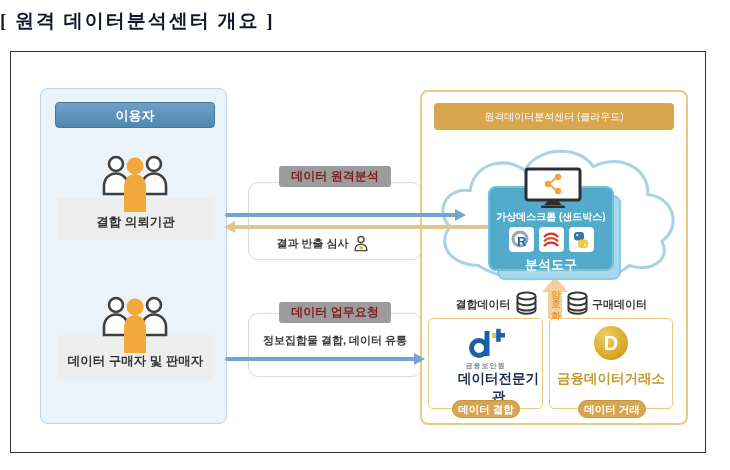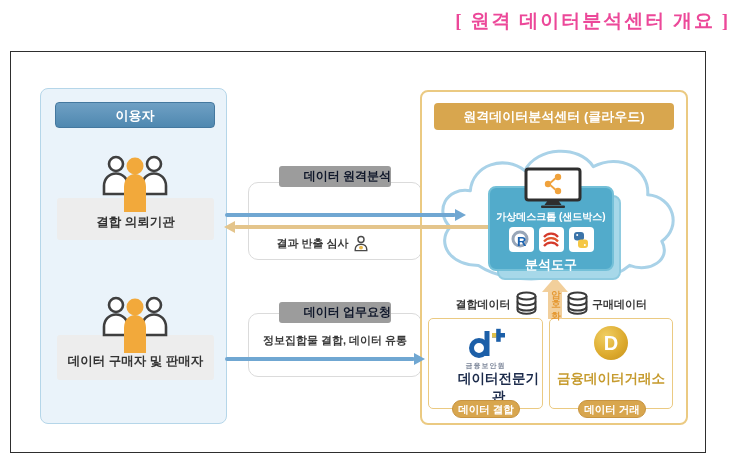--- a/index.html
+++ b/index.html
@@ -1,22 +1,22 @@
 <!DOCTYPE html>
 <html><head>
 <meta charset="utf-8">
 <style>
   * { margin:0; padding:0; box-sizing:border-box; }
   body { background:#fff; font-family:"Liberation Sans", sans-serif; }
   .canvas { position:relative; width:730px; height:470px; background:#fff; overflow:hidden; }
   .abs { position:absolute; }
 
-  .title { left:0; top:8px; width:730px; text-align:right;
+  .title { left:0; top:8px; width:730px; text-align:left;
            font-family:"Liberation Serif", serif; font-size:19px; font-weight:600;
-           letter-spacing:2px; color:#ec4899; }
+           letter-spacing:2px; color:#0f172a; }
 
   .outer-box { left:10px; top:51px; width:696px; height:402px; border:1.5px solid #2e2e2e; background:#fff; }
 
   
   .users-panel { left:40px; top:88px; width:187px; height:336px;
                  background:#EAF3FA; border:1px solid #B5D6E9; border-radius:8px; }
   .users-header { left:55px; top:102px; width:160px; height:26px;
                   background:linear-gradient(#6FA0C4,#4F88B0); border:1px solid #44789F;
                   border-radius:4px; color:#fff; font-weight:bold; font-size:13px;
                   line-height:25px; text-align:center; }
@@ -24,22 +24,22 @@
                justify-content:center; font-size:12.5px; font-weight:600; color:#333; }
   .label-box.g1 { left:57px; top:198px; width:157px; height:42px; padding-bottom:9px; }
   .label-box.g2 { left:57px; top:335px; width:157px; height:45px; padding-bottom:10px; }
   .people-icon1 { left:100px; top:150px; width:70px; height:62px; z-index:3; }
   .people-icon2 { left:100px; top:291px; width:70px; height:62px; z-index:3; }
 
   
   .flow-box { border:1px solid #DBDBDB; border-radius:10px; background:transparent; }
   .flow-box.f1 { left:248px; top:182px; width:174px; height:78px; }
   .flow-box.f2 { left:248px; top:313px; width:174px; height:64px; }
-  .flow-badge { background:#9C9C9C; color:#0f172a; font-weight:bold; font-size:12px;
-                border-radius:3px; text-align:right; height:21px; line-height:21px; z-index:4; }
+  .flow-badge { background:#9C9C9C; color:#7f1d1d; font-weight:bold; font-size:12px;
+                border-radius:3px; text-align:center; height:21px; line-height:21px; z-index:4; }
   .badge-f1 { left:279px; top:166px; width:112px; }
   .badge-f2 { left:279px; top:302px; width:112px; }
   .note { text-align:center; font-size:11px; font-weight:600; color:#3a3a3a; }
   .note-top   { left:248px; top:197px; width:174px; }
   .note-bot   { left:248px; top:234px; width:149px; height:18px; display:flex;
                 align-items:center; justify-content:center; gap:4px; }
   .note-f2    { left:248px; top:333px; width:174px; }
 
   
   .shaft { border-radius:2px; }
@@ -50,21 +50,21 @@
   .tan-head    { left:224px; top:221px; width:0; height:0; border-top:6px solid transparent;
                  border-bottom:6px solid transparent; border-right:11px solid #E4C58C; z-index:5; }
   .blue2-shaft { left:225px; top:357px; width:190px; height:4px; background:#70A7D2; z-index:5; }
   .blue2-head  { left:414px; top:353px; width:0; height:0; border-top:6px solid transparent;
                  border-bottom:6px solid transparent; border-left:11px solid #70A7D2; z-index:5; }
 
   
   .center-panel  { left:420px; top:90px; width:268px; height:335px; border:2px solid #EBCA82;
                    border-radius:8px; background:#fff; }
   .center-header { left:434px; top:103px; width:240px; height:27px; background:#D8A64E;
-                   border-radius:4px; color:#fff; font-weight:bold; font-size:13px;
+                   border-radius:4px; color:#fff; font-weight:normal; font-size:10px;
                    line-height:27px; text-align:center; z-index:2; }
   .cloud-svg { left:426px; top:138px; width:258px; height:154px; z-index:1; }
 
   .sandbox-shadow { left:497px; top:195px; width:124px; height:85px; background:#A7D8E9;
                     border:2px solid #8FCBE0; border-radius:8px; z-index:5; }
   .sandbox-box    { left:488px; top:186px; width:126px; height:85px; background:#52ABCB;
                     border:2px solid #74C0D8; border-radius:8px; z-index:6; }
   .monitor { left:524px; top:167px; width:58px; height:41px; z-index:8; }
   .sandbox-title { left:488px; top:210px; width:126px; text-align:center; color:#fff;
                    font-weight:bold; font-size:10px; z-index:7; }

